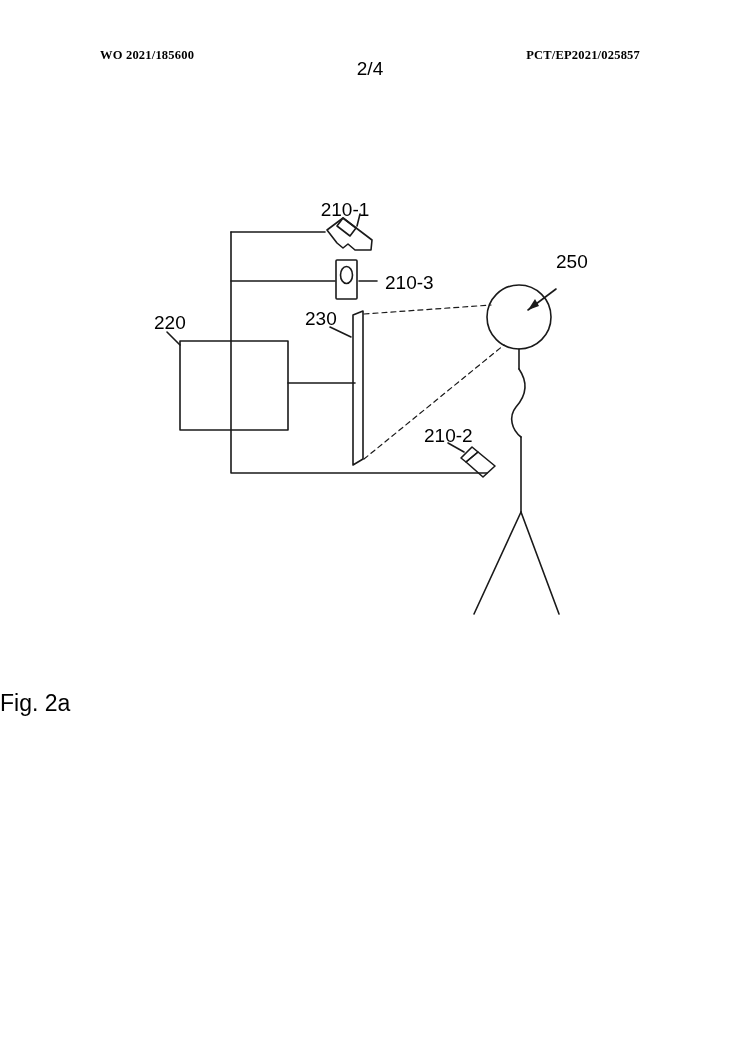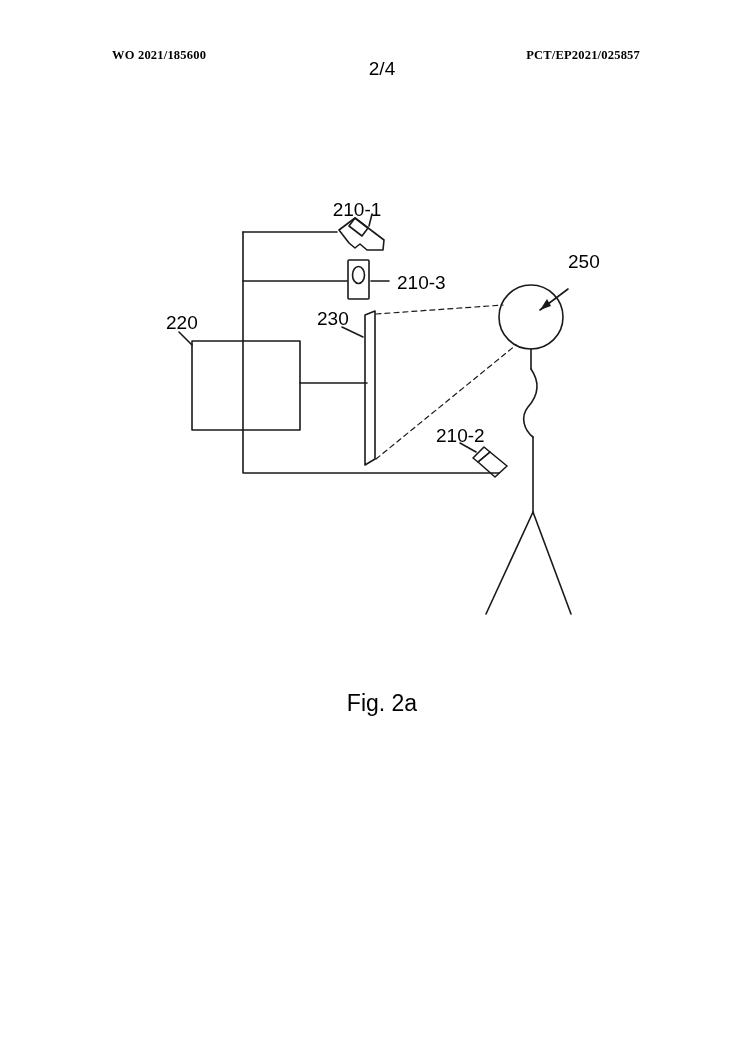--- a/index.html
+++ b/index.html
@@ -11,21 +11,20 @@
     width: 740px;
     height: 1047px;
     position: relative;
     font-family: "Liberation Sans", sans-serif;
     color: #000000;
     overflow: hidden;
   }
   .page {
     position: absolute;
     inset: 0;
-    margin-left: 12px;
   }
   .hdr {
     position: absolute;
     top: 48px;
     font-family: "Liberation Serif", serif;
     font-weight: bold;
     font-size: 12.5px;
     letter-spacing: 0.2px;
     white-space: nowrap;
   }
@@ -38,21 +37,21 @@
     width: 740px;
     text-align: center;
     font-size: 19px;
     font-family: "Liberation Sans", sans-serif;
   }
   #figure-caption {
     position: absolute;
     top: 690px;
     left: 0;
     width: 740px;
-    text-align: center;
+    text-align: left;
     font-size: 23px;
     font-family: "Liberation Sans", sans-serif;
   }
   svg#diagram {
     position: absolute;
     left: 0;
     top: 0;
     width: 740px;
     height: 1047px;
   }

